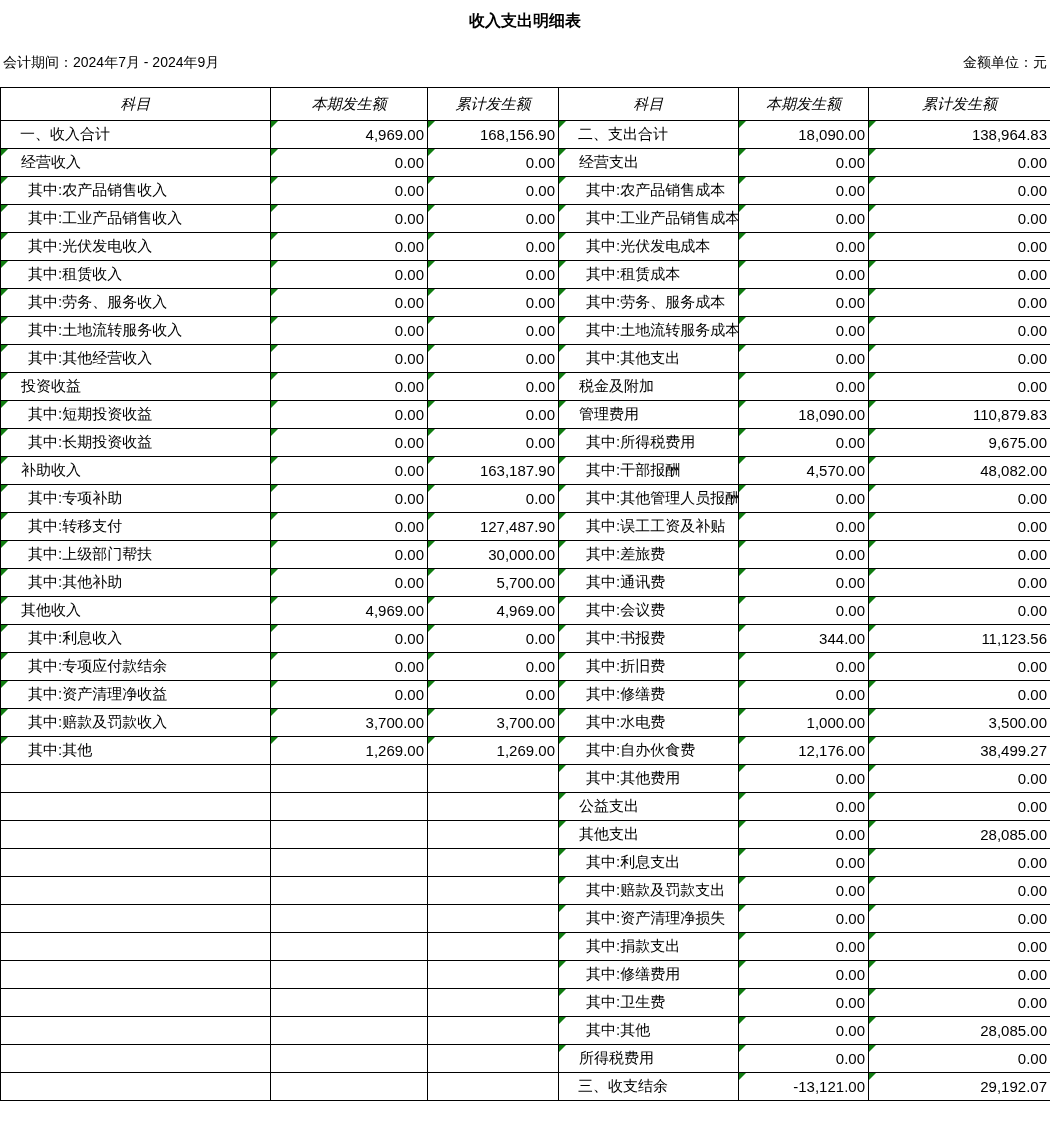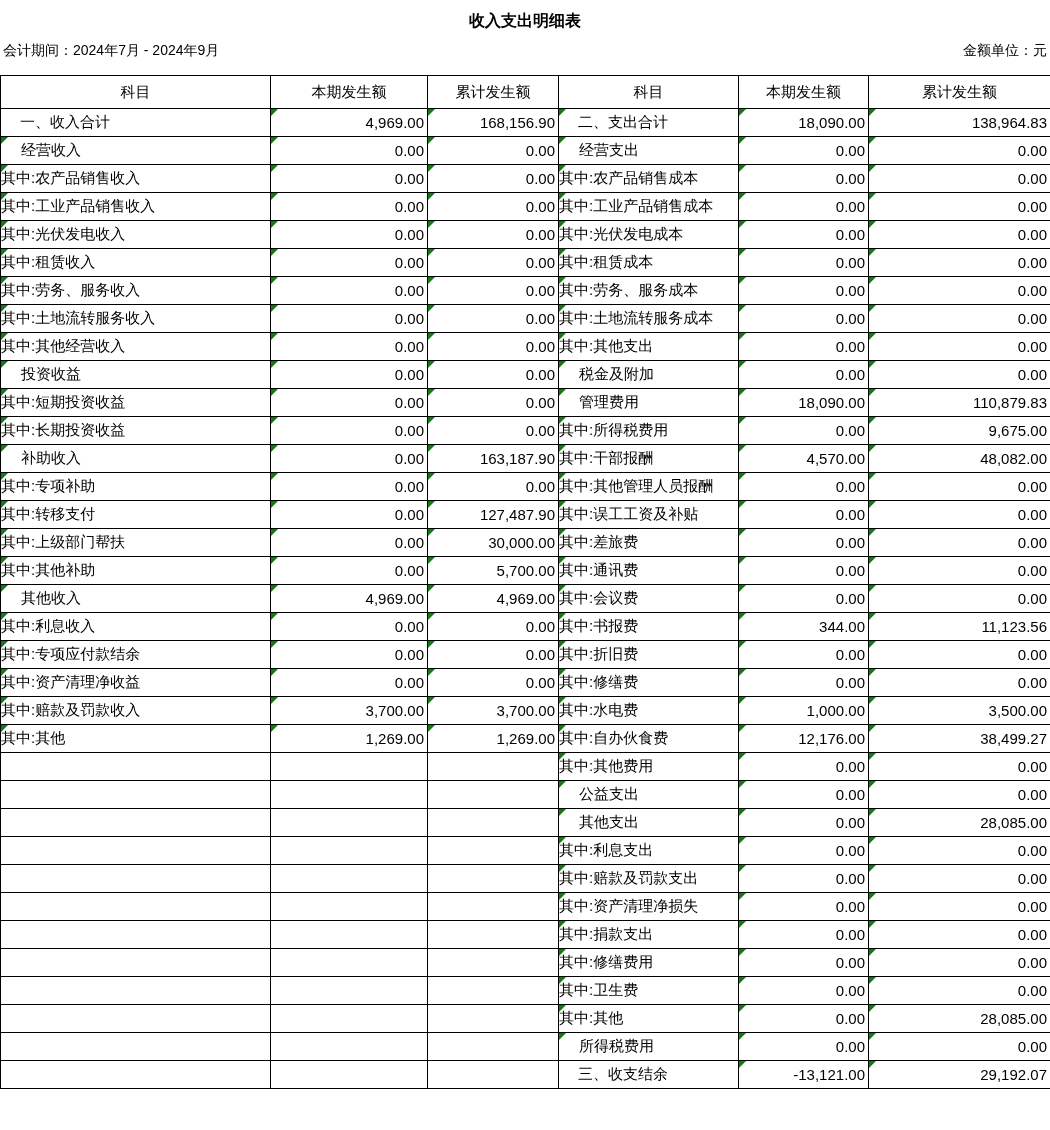--- a/index.html
+++ b/index.html
@@ -13,21 +13,21 @@
     margin-top: 6px;
     text-align: center;
     font-size: 16px;
     font-weight: bold;
     line-height: 30px;
     font-family: "Liberation Serif", serif;
   }
   .meta {
     display: flex;
     justify-content: space-between;
-    margin: 4px 3px 0 3px;
+    margin: 16px 3px 0 3px;
     font-size: 14px;
     line-height: 20px;
   }
   table {
     border-collapse: collapse;
     table-layout: fixed;
     width: 1050px;
     margin-top: 15px;
   }
   col.c1 { width: 270px; }
@@ -41,26 +41,26 @@
     position: relative;
     overflow: hidden;
     white-space: nowrap;
     font-size: 15px;
     font-weight: normal;
     padding: 0;
     vertical-align: middle;
   }
   thead tr { height: 33px; }
   tbody tr { height: 28px; }
-  th { text-align: center; }
+  th { text-align: center; font-style: italic; }
   td.num { text-align: right; padding-right: 3px; }
   td.label { text-align: left; }
   td.ind0 { padding-left: 19px; }
   td.ind1 { padding-left: 20px; margin-top: 48px; }
-  td.ind2 { }
+  td.ind2 { padding-left: 27px; }
   .flag {
     position: absolute;
     top: 0; left: 0;
     width: 0; height: 0;
     border-top: 7px solid var(--flag-color, #107C10);
     border-right: 7px solid transparent;
   }
 </style>
 </head>
 <body>

